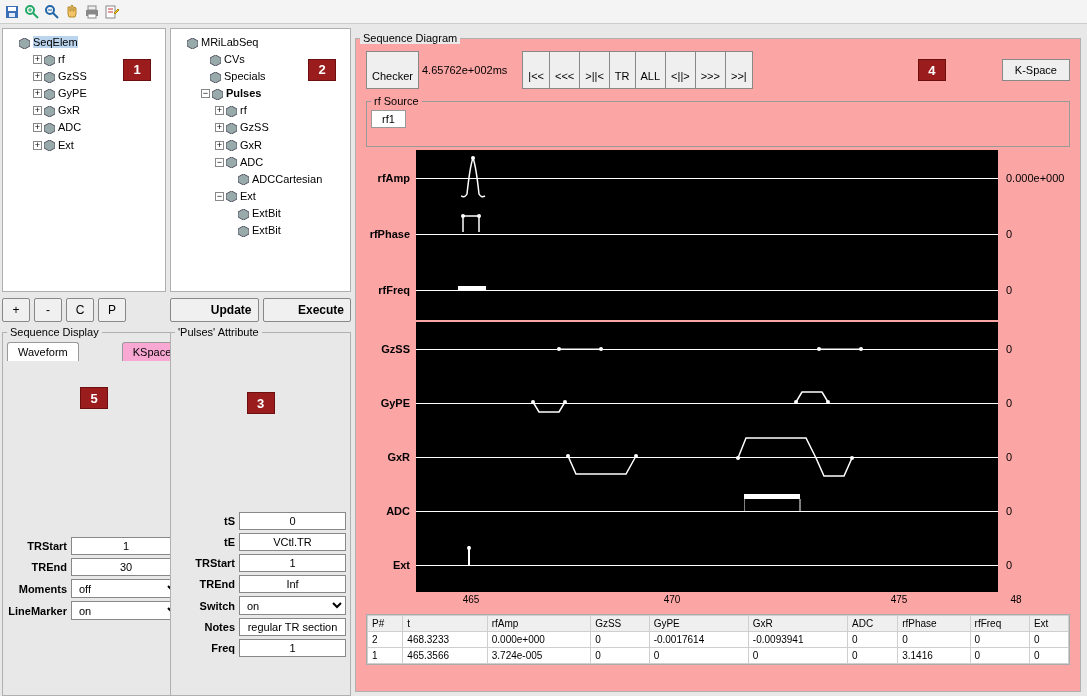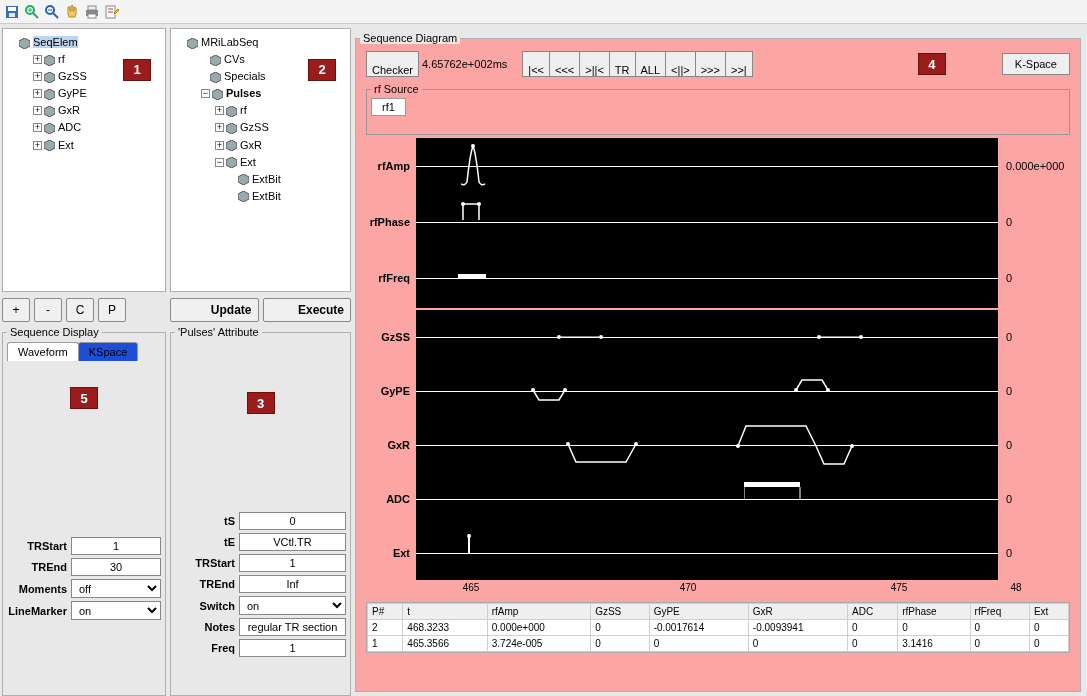--- a/index.html
+++ b/index.html
@@ -72,41 +72,41 @@
   button.sq.small { width:28px; padding:0;}
   button.sq.wide { flex:1; font-weight:bold;text-align:right;}
   fieldset.grp {
     border:1px solid #b0b0b0;
     margin:4px 2px 0 2px;
     padding:4px;
     background:#e8e8e8;
     position:relative;
   }
   fieldset.grp>legend { font-size:11px; padding:0 3px; background:#e8e8e8;}
-  .tabs { display:flex; }
+  .tabs { display:flex;gap:44px; }
   .tab {
     border:1px solid #999;
     border-bottom:none;
-    background:#1d4ed8;
+    background:#f9a8d4;
     padding:3px 10px;
     cursor:pointer;
     border-radius:3px 3px 0 0;
     margin-right:-1px;
   }
   .tab.active { background:#fff; font-weight:normal;}
   .keyval { display:grid; grid-template-columns: 60px 1fr; gap:3px 4px; align-items:center; font-size:11px;}
   .keyval label { text-align:right; font-weight:bold; font-size:11px;}
   input.txt, select.sel {
     width:100%; height:18px; font-family:inherit; font-size:11px;
     border:1px solid #888; background:#fff; padding:0 3px; text-align:center;
   }
   select.sel { text-align:left; height:19px;}
   
   .seqhdr { display:flex; align-items:center; gap:3px; padding:3px 6px;}
-  .seqhdr button { height:22px; border:1px solid #888; background:#efefef; font-family:inherit; font-size:11px; padding:12px 5px; cursor:pointer;}
+  .seqhdr button { height:22px; border:1px solid #888; background:#efefef; font-family:inherit; font-size:11px; padding:18px 5px; cursor:pointer;}
   .seqhdr .nav { display:flex; gap:0;}
   .seqhdr .nav button { border-radius:0; margin-left:-1px;}
   .rfgroup {
     border:1px solid #999; margin:3px 6px; padding:3px 4px 18px 4px; position:relative;
   }
   .rfgroup legend{ font-size:11px; padding:0 3px;}
   .rf-tab {
     display:inline-block; border:1px solid #999; background:#fff; padding:2px 10px; font-size:11px;
   }
   .wfarea { background:#000; margin:3px 6px 2px 6px; position:relative; height:170px;}
@@ -264,20 +264,29 @@
                         <polygon points="5.5,0 11,3 11,8 5.5,11 0,8 0,3" fill="#9aa" stroke="#556"></polygon>
                       </svg></span><span class="lbl">rf</span></li>
                 <li><span class="exp">+</span><span class="cube"><svg viewBox="0 0 11 11">
                         <polygon points="5.5,0 11,3 11,8 5.5,11 0,8 0,3" fill="#9aa" stroke="#556"></polygon>
                       </svg></span><span class="lbl">GzSS</span></li>
                 <li><span class="exp">+</span><span class="cube"><svg viewBox="0 0 11 11">
                         <polygon points="5.5,0 11,3 11,8 5.5,11 0,8 0,3" fill="#9aa" stroke="#556"></polygon>
                       </svg></span><span class="lbl">GxR</span></li>
                 <li><span class="exp">−</span><span class="cube"><svg viewBox="0 0 11 11">
                         <polygon points="5.5,0 11,3 11,8 5.5,11 0,8 0,3" fill="#9aa" stroke="#556"></polygon>
+                      </svg></span><span class="lbl">ADC</span>
+                  <ul>
+                      <li><span style="width:9px;display:inline-block"></span><span class="cube"><svg viewBox="0 0 11 11">
+                            <polygon points="5.5,0 11,3 11,8 5.5,11 0,8 0,3" fill="#9aa" stroke="#556"></polygon>
+                          </svg></span><span class="lbl">ADCCartesian</span></li>
+                    </ul>
+                </li>
+                <li><span class="exp">−</span><span class="cube"><svg viewBox="0 0 11 11">
+                        <polygon points="5.5,0 11,3 11,8 5.5,11 0,8 0,3" fill="#9aa" stroke="#556"></polygon>
                       </svg></span><span class="lbl">Ext</span>
                   <ul>
                     <li><span style="width:9px;display:inline-block"></span><span class="cube"><svg viewBox="0 0 11 11">
                             <polygon points="5.5,0 11,3 11,8 5.5,11 0,8 0,3" fill="#9aa" stroke="#556"></polygon>
                           </svg></span><span class="lbl">ExtBit</span></li>
                     <li><span style="width:9px;display:inline-block"></span><span class="cube"><svg viewBox="0 0 11 11">
                             <polygon points="5.5,0 11,3 11,8 5.5,11 0,8 0,3" fill="#9aa" stroke="#556"></polygon>
                           </svg></span><span class="lbl">ExtBit</span></li>
                   </ul>
                 </li>
@@ -440,21 +449,21 @@
               <span class="wval" style="top:50%">0</span>
               <div class="axis"></div>
             <svg class="pulse" style="left:48px;top:8px" width="10" height="20">
                 <line x1="5" y1="0" x2="5" y2="20" stroke="#fff" stroke-width="2"></line>
                 <circle cx="5" cy="2" r="2" fill="#fff"></circle>
               </svg>
           </div>
         </div>
         <div class="ticks" style="margin-left:0;margin-right:0;">
           <span class="tick" style="left:55px">465</span>
-          <span class="tick" style="left:272px">470</span>
+          <span class="tick" style="left:256px">470</span>
           <span class="tick" style="left:483px">475</span>
           <span class="tick" style="left:600px">48</span>
         </div>
       </div>
 
       <div class="datatable">
         <table class="dt">
           <thead>
               <tr>
             <th>P#</th>

